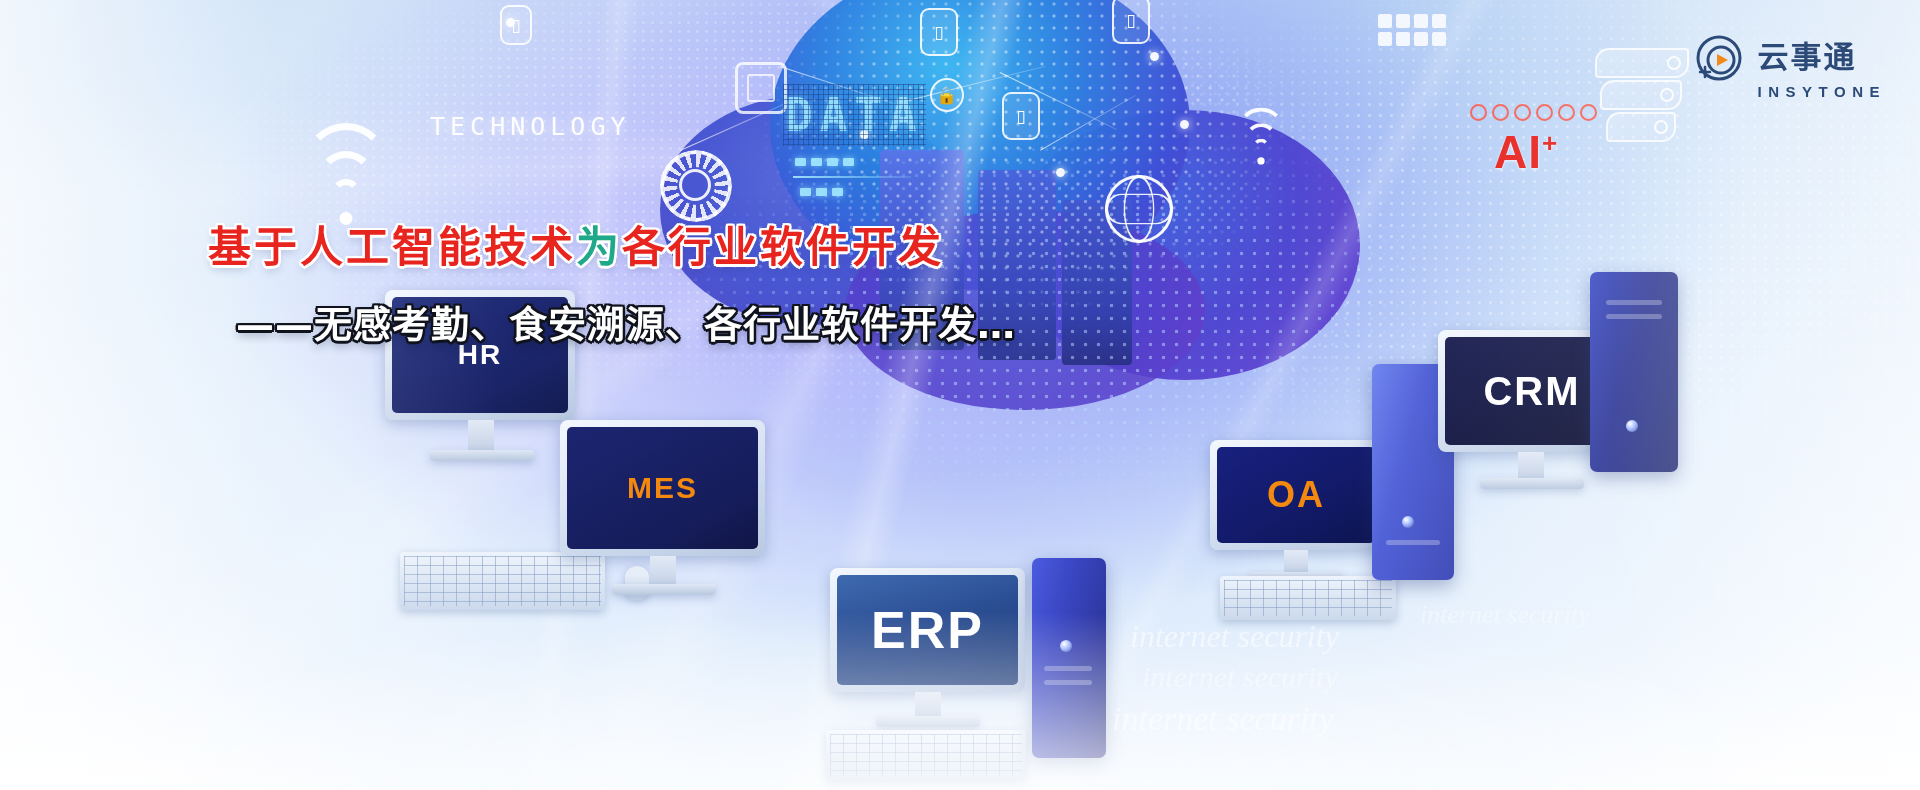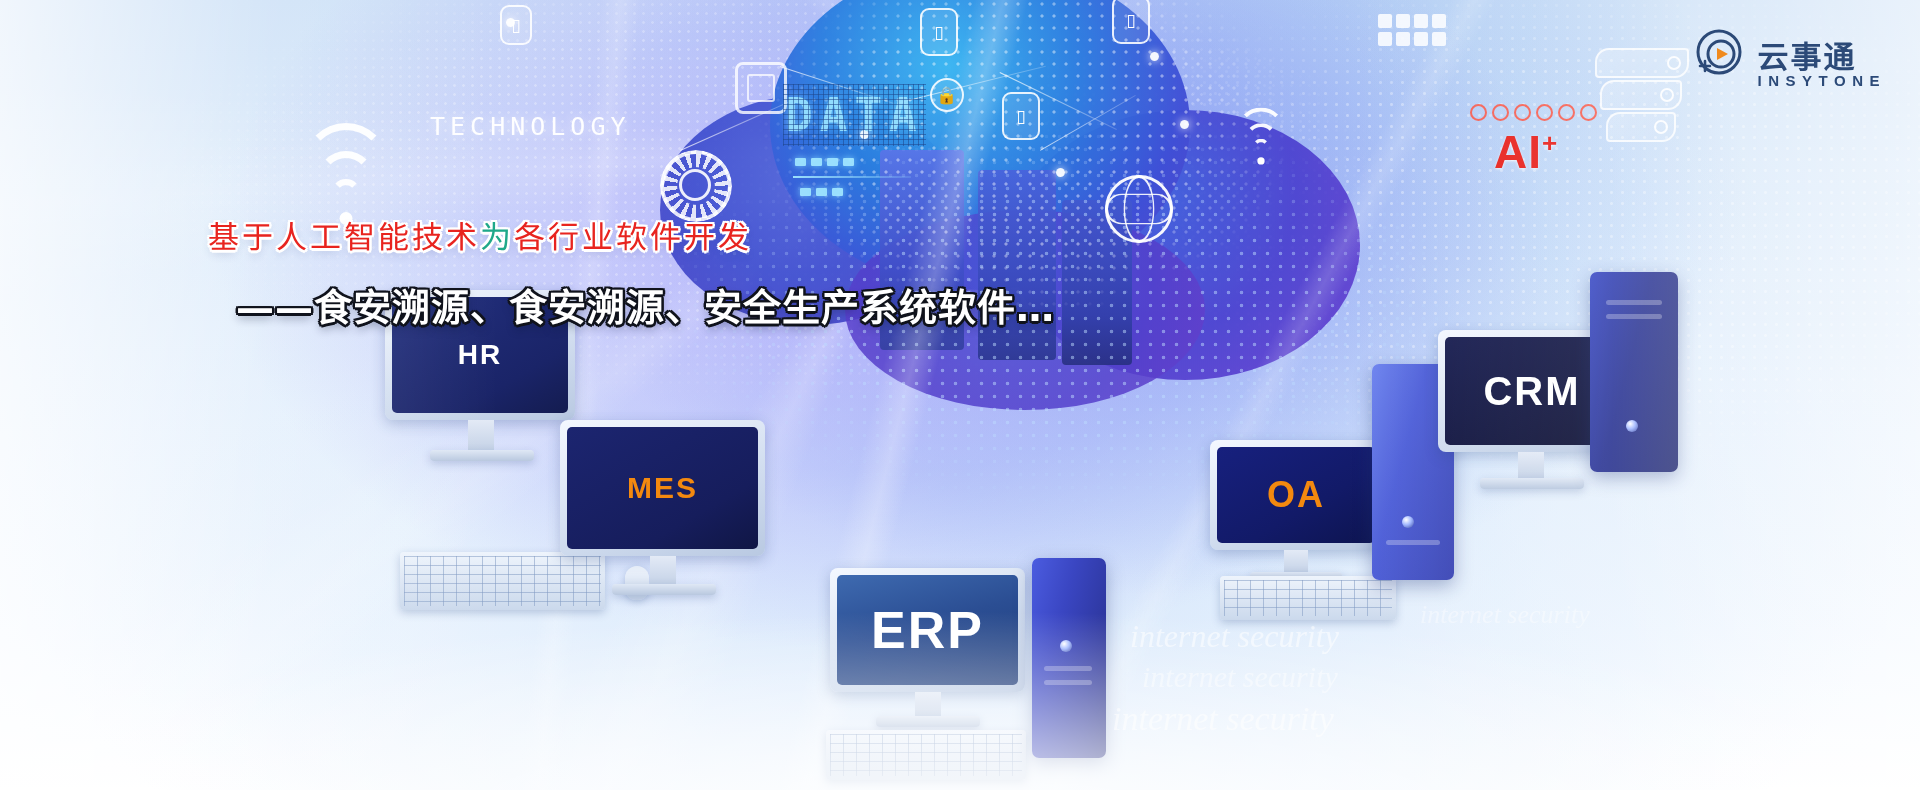--- a/index.html
+++ b/index.html
@@ -368,22 +368,22 @@
       -3px -3px 0 #fff,  3px -3px 0 #fff,
       -3px  3px 0 #fff,  3px  3px 0 #fff,
       -4px  0   0 #fff,  4px  0   0 #fff,
        0   -4px 0 #fff,  0    4px 0 #fff,
        0 6px 12px rgba(40,60,120,.35);
   }
 
   .subhead {
     margin: 22px 0 0 8px;
     font-family: "DejaVu Sans", "Liberation Sans", sans-serif;
-    font-size: 31px;
-    font-weight: 400;
+    font-size: 43px;
+    font-weight: 700;
     letter-spacing: 3px;
     color: #e8241f;
     white-space: nowrap;
     text-shadow:
       -2px -2px 0 #fff, 2px -2px 0 #fff,
       -2px  2px 0 #fff, 2px  2px 0 #fff,
       -2.5px 0 0 #fff, 2.5px 0 0 #fff,
       0 -2.5px 0 #fff, 0 2.5px 0 #fff,
       0 4px 9px rgba(40,60,120,.3);
   }
@@ -429,21 +429,21 @@
   }
   .logo-mark { width: 52px; height: 52px; flex: 0 0 auto; }
   .logo-text { display: flex; flex-direction: column; line-height: 1; }
   .logo-cn {
     font-family: "DejaVu Sans", "Liberation Sans", sans-serif;
     font-size: 31px; font-weight: 700; color: #2c4a78; letter-spacing: 2px; margin-top: 24px;
   }
   .logo-en {
     font-family: "Liberation Sans", sans-serif;
     font-size: 15px; font-weight: 600; color: #2c4a78;
-    letter-spacing: 6.5px; margin-top: 0;
+    letter-spacing: 6.5px; margin-top: 11px;
   }
 </style>
 </head>
 <body>
 
 <div id="banner">
 
   <div class="bg-layer bg-rays"></div>
   <div class="bg-layer bg-worldmap"></div>
   <div class="bg-layer bg-dotgrid-right"></div>
@@ -609,21 +609,21 @@
   <div class="security-wm" style="left:1420px; top:600px; font-size:26px; color:rgba(255,255,255,.40);">internet security</div>
 
   <div class="bg-layer bg-bottom-glow"></div>
   <div class="bg-layer bg-vignette-left"></div>
   <div class="bg-layer bg-vignette-right"></div>
 
   <div class="copy">
 
     <p class="subhead"><span>基于人工智能技术</span><span class="hl">为</span><span>各行业软件开发</span></p>
 
-    <p class="tagline">——食安溯源、食安溯源、安全生产系统软件…</p>
+    <p class="tagline">——无感考勤、食安溯源、各行业软件开发…</p>
 
   </div>
 
   <div class="logo">
     <svg class="logo-mark" viewBox="0 0 52 52">
       <circle cx="25" cy="25" r="21" fill="none" stroke="#2c4a78" stroke-width="3"></circle>
       <circle cx="27" cy="27" r="13" fill="none" stroke="#2c4a78" stroke-width="3"></circle>
       <path d="M23 21 L34 27 L23 33 Z" fill="#f08a1d"></path>
       <path d="M6 39 h10 M11 34 v10" stroke="#2c4a78" stroke-width="2.6" stroke-linecap="round"></path>
     </svg>

